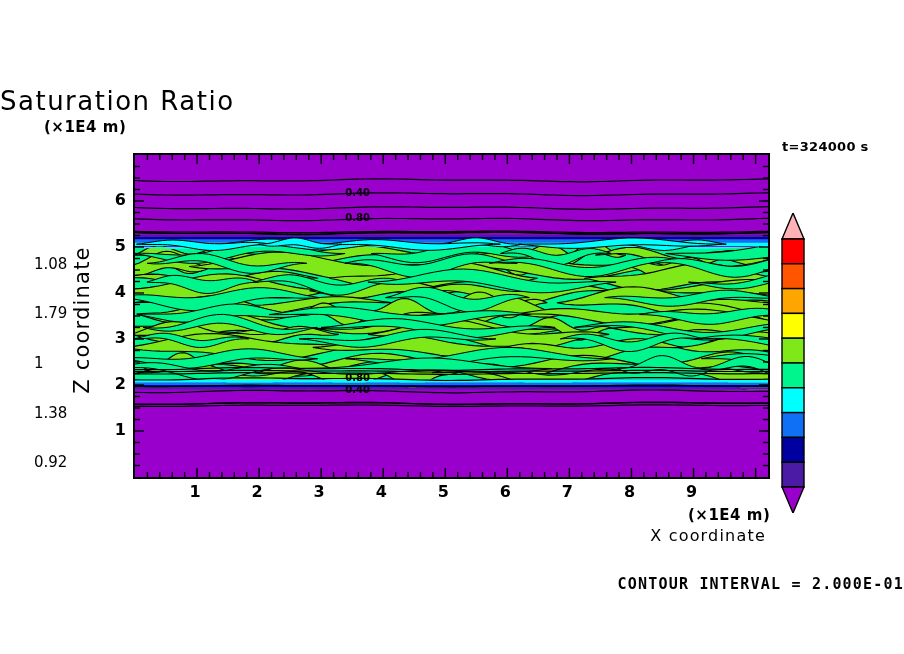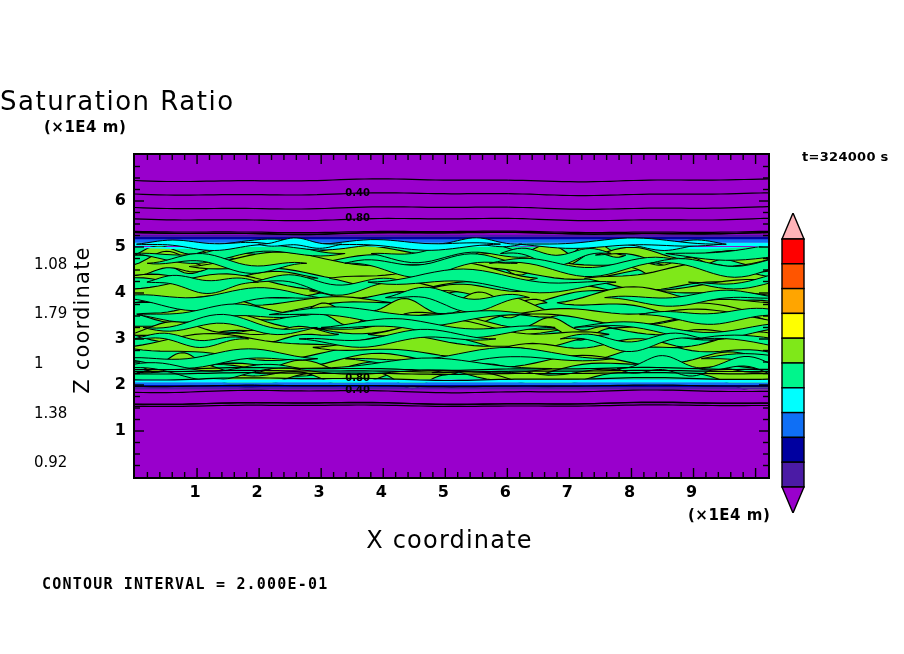--- a/index.html
+++ b/index.html
@@ -10,36 +10,35 @@
 
   #plot-title{
     left:0;right:0;top:86px;
     font-size:26px;letter-spacing:1.5px;font-weight:400;
     font-family:"DejaVu Sans",sans-serif;
   }
 
   #z-units-label{left:44px;top:118px;font-size:15px;font-weight:bold;letter-spacing:.5px;}
   #x-units-label{left:688px;top:506px;font-size:15px;font-weight:bold;letter-spacing:.5px;}
 
-  #time-label{left:782px;top:149px;font-size:13px;font-weight:bold;letter-spacing:.3px;margin-left:20px;}
+  #time-label{left:782px;top:139px;font-size:13px;font-weight:bold;letter-spacing:.3px;}
 
   #x-axis-title{
-    left:133px;width:633px;top:526px;text-align:center;
-    font-size:24px;letter-spacing:1.2px;
+    left:133px;width:633px;top:526px;text-align:right;
+    font-size:16px;letter-spacing:1.2px;
   }
   #y-axis-title{
     left:-18px;top:308px;width:200px;text-align:center;
     font-size:21px;letter-spacing:1.2px;
     transform:rotate(-90deg);transform-origin:center center;
   }
   #contour-interval-note{
-    left:0;right:0;top:575px;text-align:left;
+    left:0;right:0;top:575px;text-align:right;
     font-size:15px;font-weight:bold;letter-spacing:1.2px;
     font-family:"DejaVu Sans Mono",monospace;
-    padding-left:42px;
   }
 
   #plot-frame{
     position:absolute;left:133px;top:153px;width:633px;height:322px;
     border:2px solid #000;box-sizing:content-box;background:#7d00b5;
   }
   #contour-canvas{position:absolute;left:0;top:0;width:633px;height:322px;display:block;}
 
   .xtick-label{position:absolute;top:482px;font-size:16px;font-weight:bold;
                transform:translateX(-50%);}

